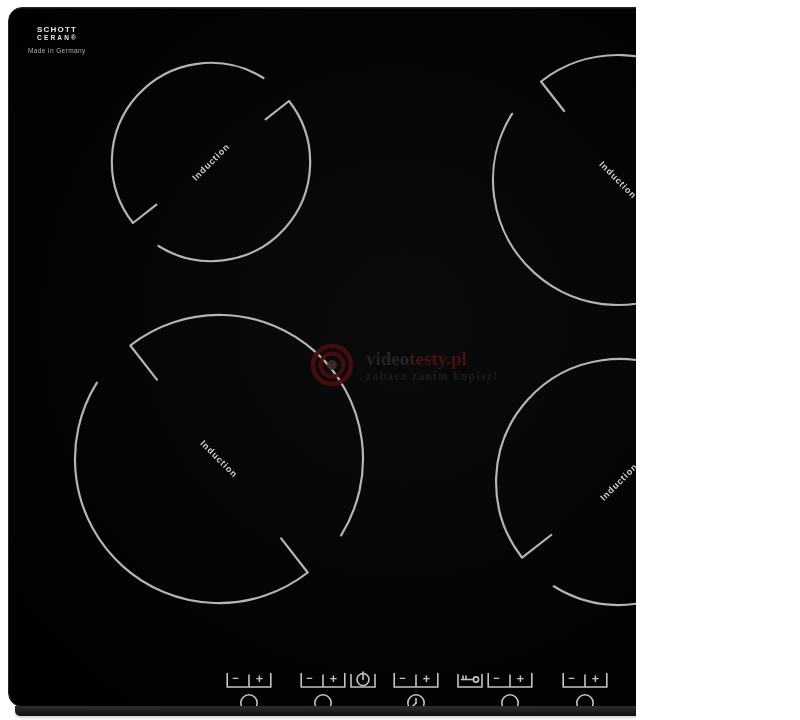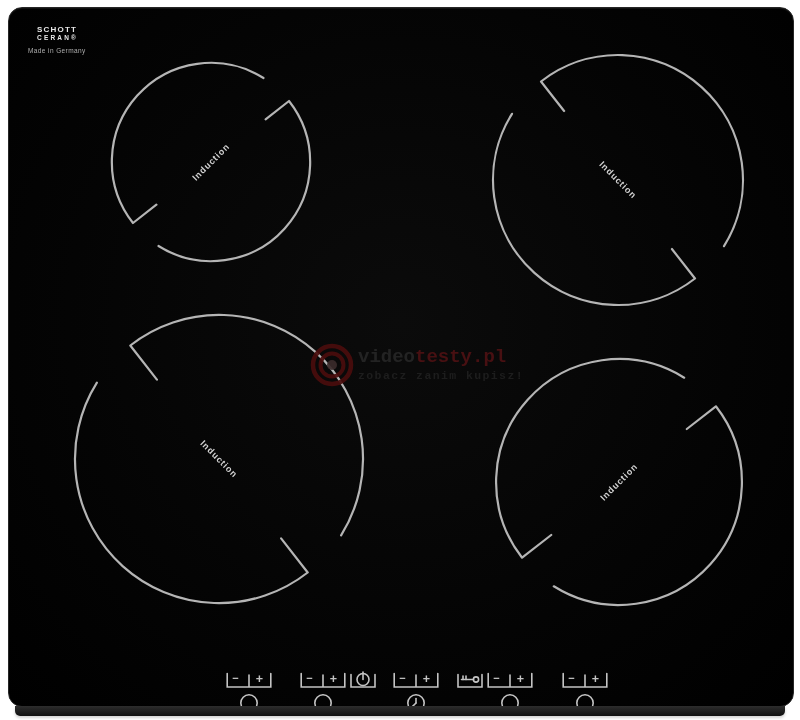--- a/index.html
+++ b/index.html
@@ -1,17 +1,17 @@
 <!DOCTYPE html>
 <html style="--bg: #ffffff; --glass: #060606; --ring: #b5b5b5; --control: #c4c4c4; --label: #d2d2d2; --brand: #e8e8e8; --origin: #b0b0b0; --wm-red: #4e1113; --wm-dark: #262626; --wm-tagline: #1f1f1f; --edge-top: #2d2d2d; --edge-bottom: #0f0f0f;"><head>
 <meta charset="utf-8">
 <style>
   html,body{margin:0;padding:0;}
   .stage{
-    position:relative;width:800px;height:720px;overflow:hidden;
+    position:relative;width:636px;height:720px;overflow:hidden;
     background:var(--bg,#fff);
     font-family:"Liberation Sans",sans-serif;
   }
   
   .hob{
     position:absolute;left:8px;top:7px;width:784px;height:698px;
     border-radius:14px;
     background:radial-gradient(ellipse at 50% 45%, #0b0b0b 0%, #040404 60%, #000 100%);
     border:1px solid #262626;
     box-shadow:inset 0 1px 1px rgba(255,255,255,.07);
@@ -31,21 +31,21 @@
   .burner{position:absolute;}
   .burner svg{position:absolute;left:0;top:0;display:block;}
   .burner path,.burner line{fill:none;stroke:var(--ring,#b5b5b5);stroke-width:2.2;stroke-linecap:round;}
   .ind-label{
     position:absolute;left:50%;top:50%;
     font-size:9px;font-weight:bold;letter-spacing:.9px;
     color:var(--label,#d2d2d2);white-space:nowrap;
   }
   
   .watermark{position:absolute;left:300px;top:334px;display:flex;align-items:center;opacity:.92;}
-  .wm-text{margin-left:3px;font-family:Liberation Mono, monospace;}
+  .wm-text{margin-left:11px;font-family:Liberation Serif, serif;}
   .wm-line1{font-size:19px;font-weight:bold;line-height:1;}
   .wm-gray{color:var(--wm-dark,#262626);}
   .wm-red{color:var(--wm-red,#4e1113);}
   .wm-line2{font-size:11.5px;font-weight:bold;letter-spacing:1.4px;color:var(--wm-tagline,#1f1f1f);margin-top:2px;}
   
   .ctl{position:absolute;top:662px;}
   .ctl svg{display:block;overflow:visible;}
   .ctl .ln{fill:none;stroke:var(--control,#c4c4c4);stroke-width:1.6;stroke-linecap:round;}
   .ctl text{font-family:"Liberation Sans",sans-serif;fill:var(--control,#c4c4c4);font-weight:bold;text-anchor:middle;}
   .ctl text.minus{font-size:11px;}

